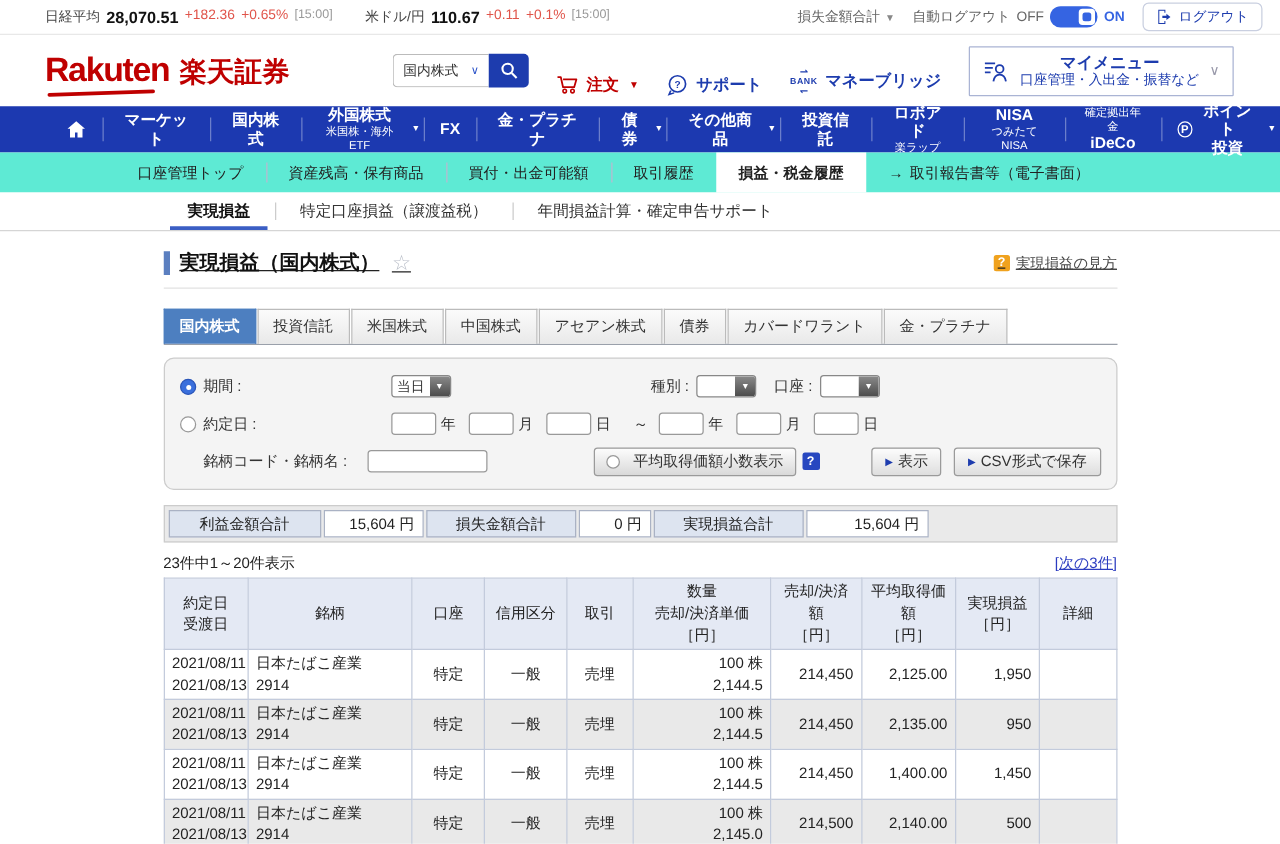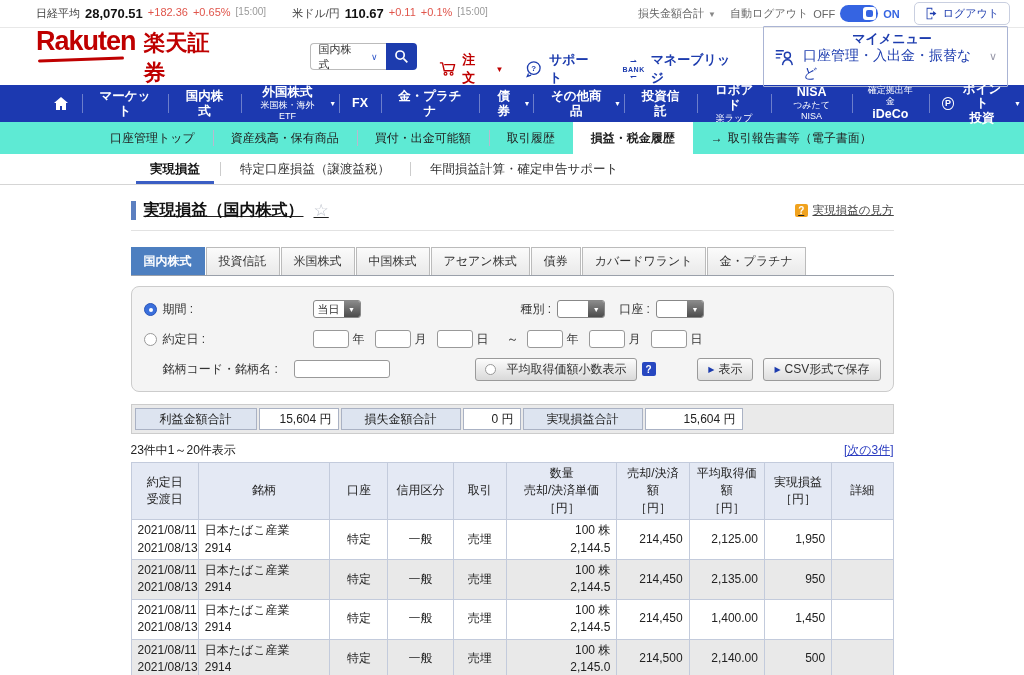--- a/index.html
+++ b/index.html
@@ -64,21 +64,21 @@
   .red-caret::after { content:"▼"; font-size:8px; color:#bf0000; margin-left:2px; }
   .bank-ico { display:flex; flex-direction:column; align-items:center; line-height:1; color:#1d3cae; }
   .bank-ico .arr { font-size:8px; }
   .bank-ico .txt { font-size:7px; font-weight:bold; letter-spacing:.5px; }
   .mymenu {
     display:flex; align-items:center; gap:8px; border:1px solid #aab4d4; border-radius:1px;
     padding:4px 10px; cursor:pointer; color:#1d3cae;
   }
   .mymenu .two { display:flex; flex-direction:column; align-items:center; line-height:1.25; }
   .mymenu .t1 { font-size:13px; font-weight:bold; }
-  .mymenu .t2 { font-size:14px; }
+  .mymenu .t2 { font-size:11px; }
   .mymenu .chev { color:#99a; font-size:11px; }
   
   .mainnav {
     height:37px; background:#1c39b0; display:flex; align-items:stretch; padding-left:40px; color:#fff;
   }
   .mn-item {
     display:flex; flex-direction:column; align-items:center; justify-content:center; padding:0 13px;
     font-size:12.5px; font-weight:bold; cursor:pointer; line-height:1.2; position:relative; text-align:center;
   }
   .mn-item + .mn-item::before {

